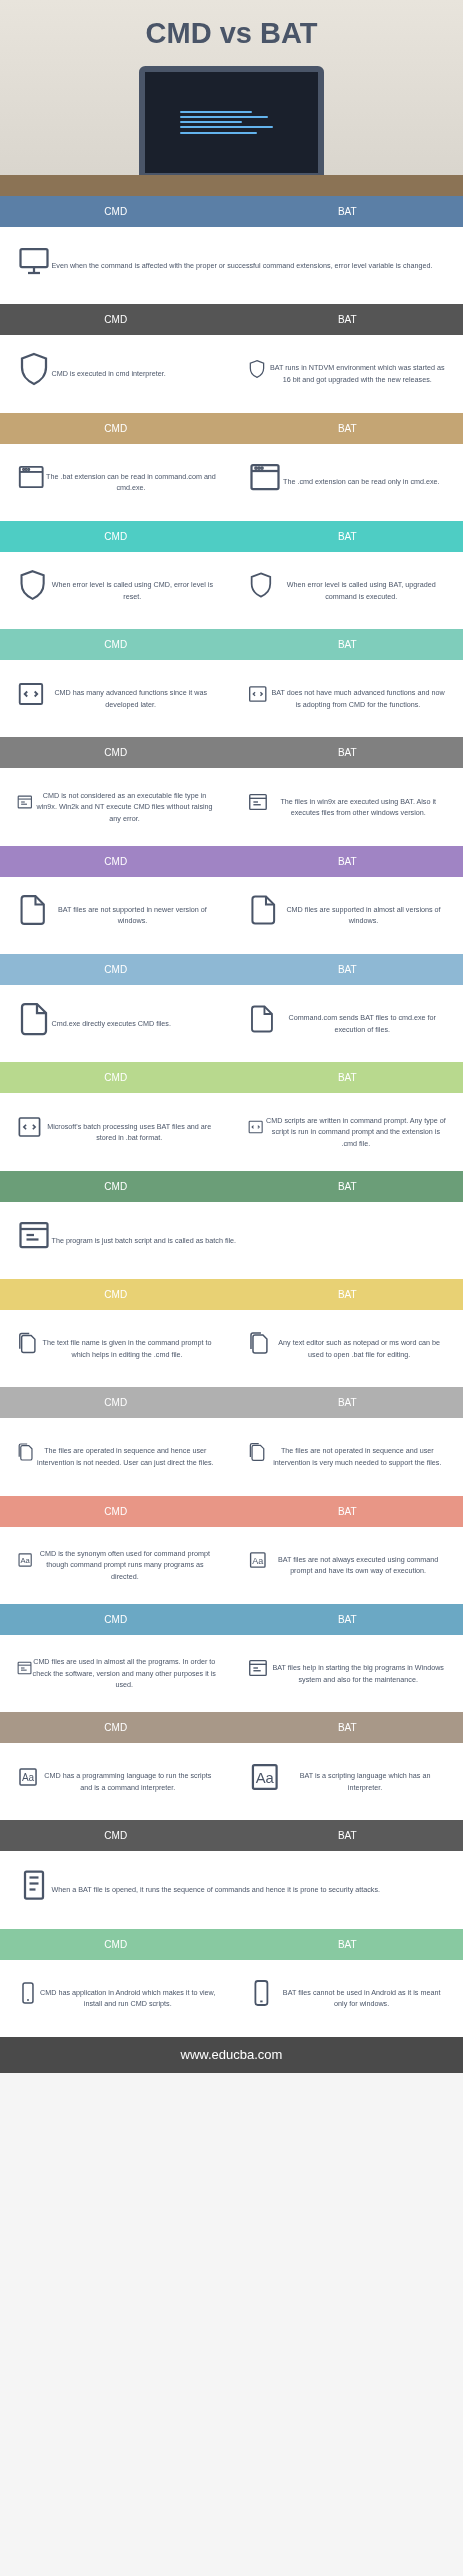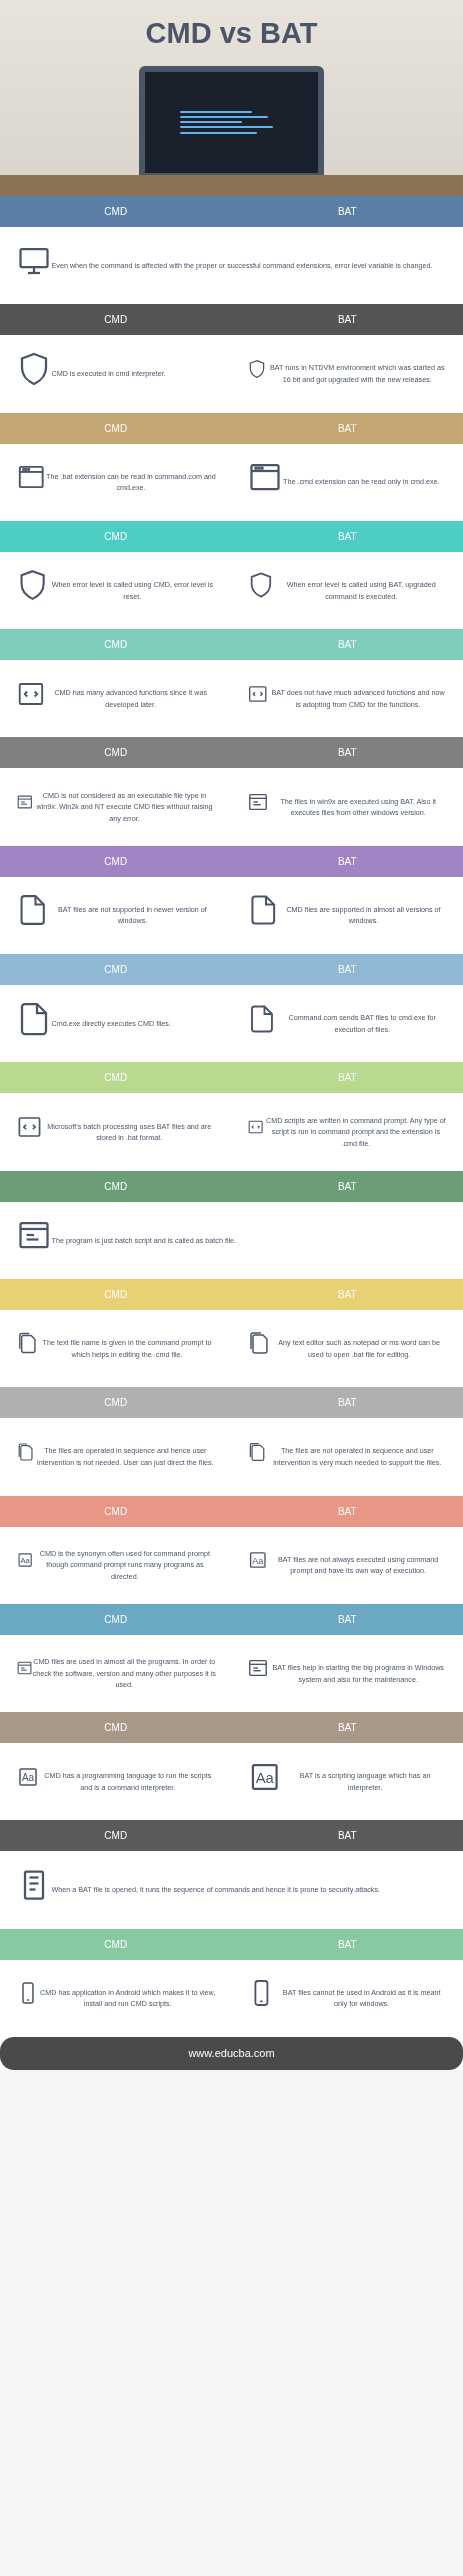--- a/index.html
+++ b/index.html
@@ -16,21 +16,21 @@
 .code-line:nth-child(3) { width: 60%; }
 .code-line:nth-child(4) { width: 90%; }
 .code-line:nth-child(5) { width: 75%; }
 .desk { width: 100%; height: 20.6px; background: #8b7355; position: absolute; bottom: 0; }
 .header-row { display: flex; height: 31px; }
 .header-cell { flex: 1; display: flex; align-items: center; justify-content: center; font-size: 10px; font-weight: normal; color: #fff; }
 .content-row { display: flex; background: #fff; padding: 15.5px 0; }
 .content-cell { flex: 1; display: flex; flex-direction: row; align-items: center; justify-content: flex-start; padding: 0 15.5px; text-align: center; }
 .icon-box { width: 36px; height: 36px; margin-bottom: 10.3px; display: flex; align-items: center; justify-content: center; }
 .desc-text { font-size: 7.2px; color: #4a5568; line-height: 1.6; }
-.footer { background: #4a4a4a; color: #fff; text-align: center; padding: 10.3px; font-size: 11px; border-radius: 14px; }
+.footer { background: #4a4a4a; color: #fff; text-align: center; padding: 10.3px; font-size: 13px; }
 .c-blue { background: #5b7fa6; }
 .c-darkgray { background: #555; }
 .c-tan { background: #c4a574; }
 .c-teal { background: #4ecdc4; }
 .c-seafoam { background: #7fcdbb; }
 .c-gray { background: #808080; }
 .c-purple { background: #a084c4; }
 .c-lightblue { background: #8eb8d4; }
 .c-lime { background: #b8d98e; }
 .c-green { background: #6b9e78; }

